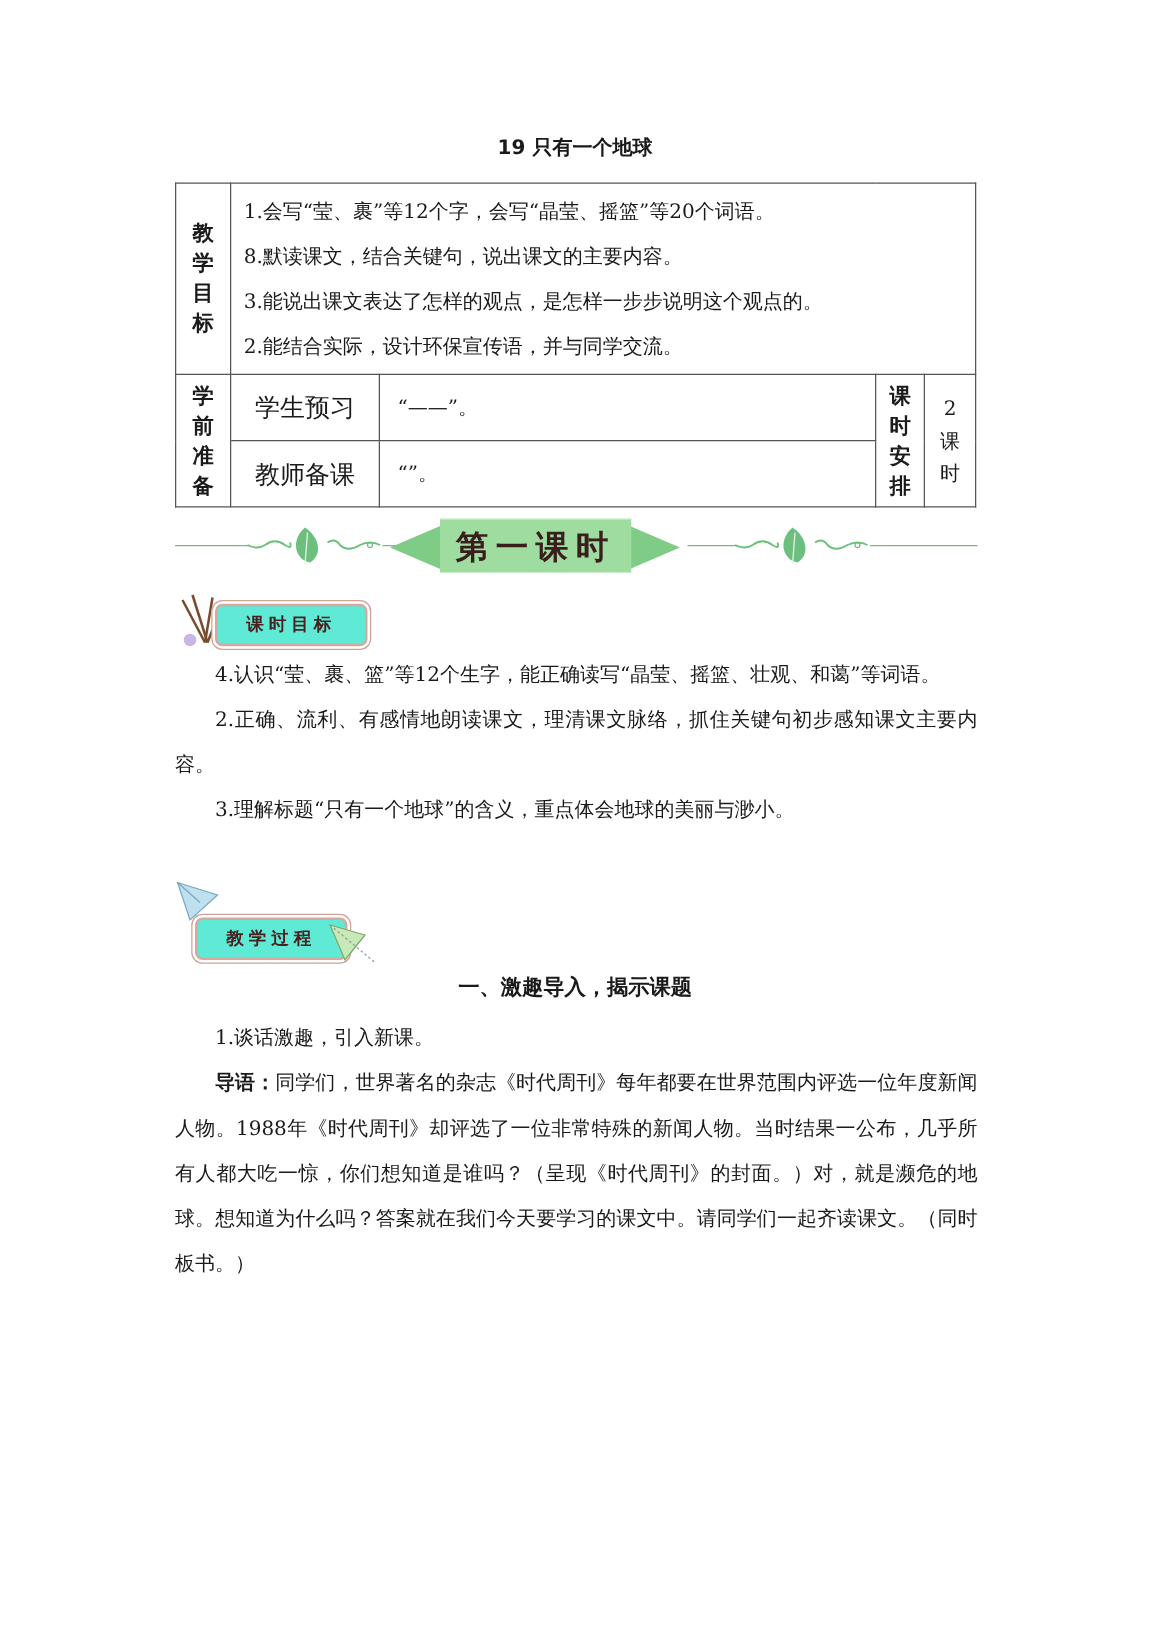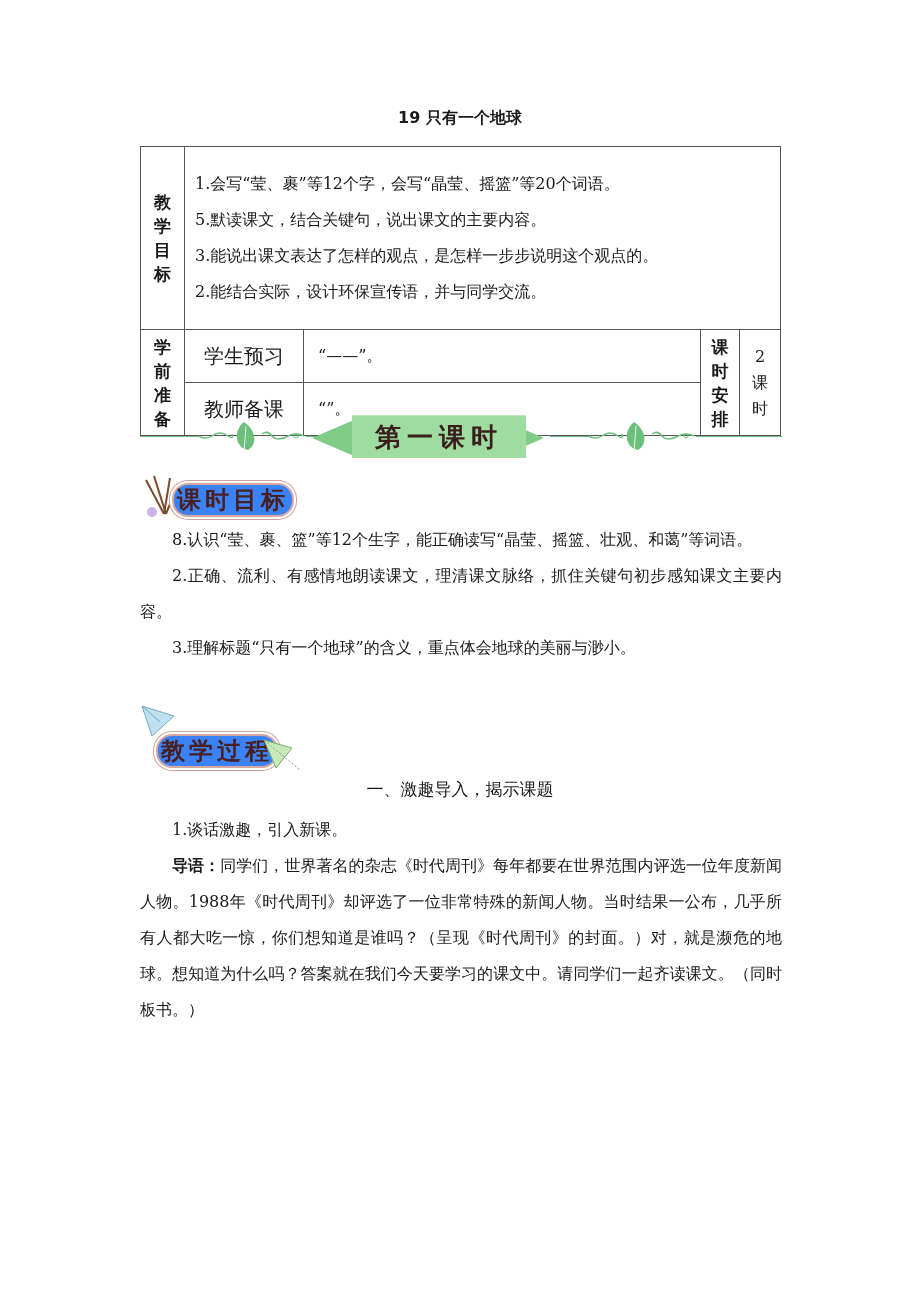--- a/index.html
+++ b/index.html
@@ -17,89 +17,89 @@
     position: absolute; left: 140px; top: 146px; width: 641px;
     border-collapse: collapse; font-size: 16px;
   }
   table.plan td { border: 1px solid #555; padding: 0; vertical-align: middle; }
   .vlabel {
     width: 43px; text-align: center; font-weight: bold; font-size: 17px;
     font-family: "DejaVu Sans", "Liberation Sans", sans-serif;
     line-height: 24px;
   }
   .vlabel span { display: block; }
-  .goals { padding: 19px 10px !important; }
+  .goals { padding: 4px 10px !important; }
   .goals div { height: 36px; line-height: 36px; white-space: nowrap; font-size: 16px; }
   .sub-label { width: 118px; text-align: center; height: 52px; font-size: 20px; }
   .sub-val { padding-left: 14px !important; font-size: 16px; }
   .time-label {
     width: 38px; text-align: center; font-weight: bold; font-size: 17px;
     font-family: "DejaVu Sans", "Liberation Sans", sans-serif; line-height: 24px;
   }
   .time-val { width: 40px; text-align: center; font-size: 16px; line-height: 26px; }
   .time-label span, .time-val span { display: block; }
 
   
   .divider { position: absolute; left: 140px; top: 412px; width: 642px; height: 50px; }
   .divider .line { position: absolute; top: 24px; height: 1px; background: #6cbf7c; }
   .banner {
-    position: absolute; left: 212px; top: 3px; width: 174px; height: 42px;
+    position: absolute; left: 212px; top: 3px; width: 153px; height: 42px;
     background: #9fdca0; border-top: 1px solid #b9e8b9;
     display: flex; align-items: center; justify-content: center;
     font-size: 26px; font-weight: bold; color: #3a1d1d; letter-spacing: 6px;
     font-family: "DejaVu Serif", serif;
   }
   .banner-tail-l, .banner-tail-r {
     position: absolute; top: 8px; width: 0; height: 0;
     border-top: 18px solid transparent; border-bottom: 18px solid transparent;
   }
   .banner-tail-l { left: 172px; border-right: 42px solid #7fcc86; }
   .banner-tail-r { left: 362px; border-left: 42px solid #7fcc86; }
   .orn { position: absolute; top: 6px; }
 
   
   .tag {
-    position: absolute; border: 2px solid #d9a7a0; border-radius: 16px;
-    background: #3b82f6; box-shadow: 0 0 0 2px #fff, 0 0 0 3px #cfa29a;
-    font-size: 24px; font-weight: bold; color: #4a1f1f; letter-spacing: 4px;
+    position: absolute; border: 2px solid #d9a7a0; border-radius: 6px;
+    background: #5eead4; box-shadow: 0 0 0 2px #fff, 0 0 0 3px #cfa29a;
+    font-size: 14px; font-weight: bold; color: #4a1f1f; letter-spacing: 4px;
     display: flex; align-items: center; justify-content: center;
     font-family: "DejaVu Sans", sans-serif;
   }
   .tag-goals { left: 172px; top: 483px; width: 118px; height: 30px; }
   .tag-process { left: 156px; top: 722px; width: 118px; height: 30px; margin-top: 12px; }
   .deco { position: absolute; }
 
   .para {
     position: absolute; left: 140px; width: 642px; font-size: 16px; line-height: 36px;
     text-align: justify;
   }
   .para p { margin: 0; text-indent: 2em; }
   .section-heading {
     position: absolute; left: 0; width: 920px; top: 778px; text-align: center;
-    font-size: 17px; font-weight: normal; font-family: "DejaVu Sans", sans-serif;
+    font-size: 17px; font-weight: bold; font-family: "DejaVu Sans", sans-serif;
   }
   .bold-lead { font-weight: bold; font-family: Liberation Serif, serif; }
 </style>
 </head>
 <body>
 
 <div class="page-title">19 只有一个地球</div>
 
 <table class="plan">
   <tbody>
       <tr>
     <td class="vlabel">
       <span>教</span>
       <span>学</span>
       <span>目</span>
       <span>标</span>
     </td>
     <td class="goals" colspan="4">
       <div>1.会写“莹、裹”等12个字，会写“晶莹、摇篮”等20个词语。</div>
-      <div>5.默读课文，结合关键句，说出课文的主要内容。</div>
+      <div>8.默读课文，结合关键句，说出课文的主要内容。</div>
       <div>3.能说出课文表达了怎样的观点，是怎样一步步说明这个观点的。</div>
       <div>2.能结合实际，设计环保宣传语，并与同学交流。</div>
     </td>
   </tr>
   <tr>
     <td class="vlabel" rowspan="2">
       <span>学</span>
       <span>前</span>
       <span>准</span>
       <span>备</span>
@@ -153,21 +153,21 @@
   <line x1="4" y1="6" x2="22" y2="40" stroke="#7a4a2a" stroke-width="2"></line>
   <line x1="12" y1="2" x2="24" y2="40" stroke="#7a4a2a" stroke-width="2"></line>
   <line x1="28" y1="4" x2="22" y2="40" stroke="#7a4a2a" stroke-width="2"></line>
   <line x1="36" y1="10" x2="24" y2="40" stroke="#7a4a2a" stroke-width="2"></line>
   <circle cx="10" cy="38" r="5" fill="#c9b6e6"></circle>
   <circle cx="34" cy="34" r="5" fill="#a8cfe8"></circle>
 </svg>
 <div class="tag tag-goals">课时目标</div>
 
 <div class="para" style="top:522px;">
-  <p>8.认识“莹、裹、篮”等12个生字，能正确读写“晶莹、摇篮、壮观、和蔼”等词语。</p>
+  <p>4.认识“莹、裹、篮”等12个生字，能正确读写“晶莹、摇篮、壮观、和蔼”等词语。</p>
   <p>2.正确、流利、有感情地朗读课文，理清课文脉络，抓住关键句初步感知课文主要内容。</p>
   <p>3.理解标题“只有一个地球”的含义，重点体会地球的美丽与渺小。</p>
 </div>
 
 <svg class="deco" style="left:140px;top:704px;" width="36" height="34" viewBox="0 0 36 34">
   <polygon points="2,2 34,12 12,32" fill="#bfe0ef" stroke="#7aa8c0" stroke-width="1"></polygon>
   <line x1="2" y1="2" x2="20" y2="18" stroke="#7aa8c0"></line>
 </svg>
 <div class="tag tag-process">教学过程</div>
 <svg class="deco" style="left:262px;top:738px;" width="40" height="34" viewBox="0 0 40 34">

